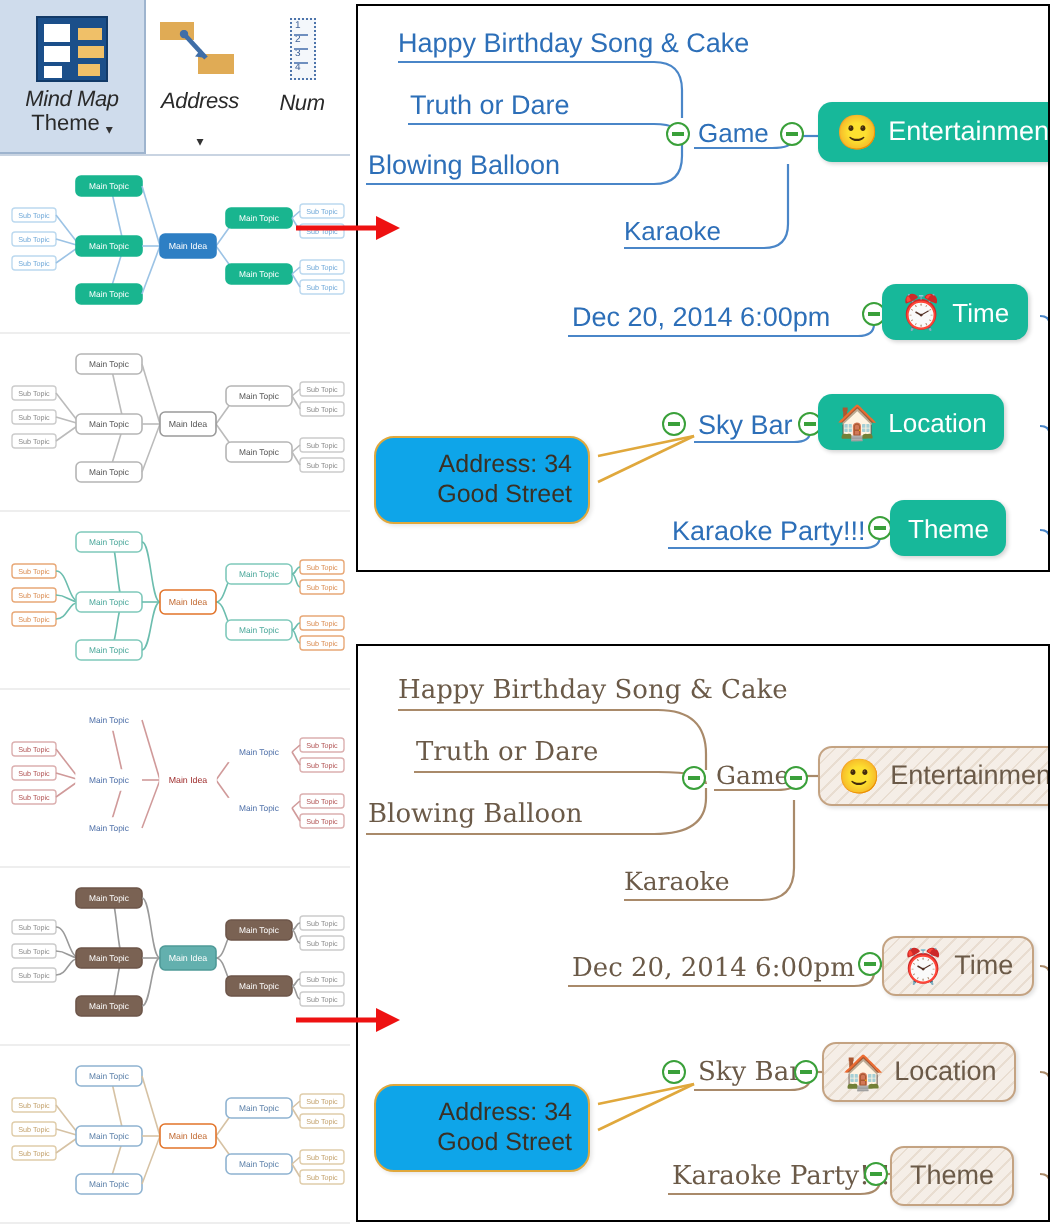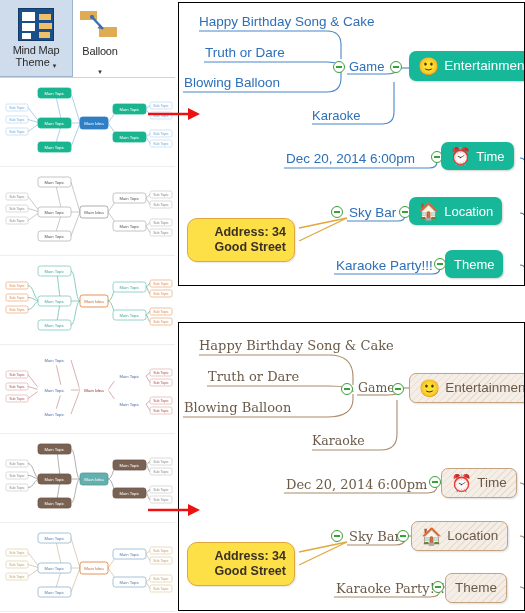--- a/index.html
+++ b/index.html
@@ -28,20 +28,21 @@
     display:flex; flex-direction:column; align-items:center;
     padding-top:5px;
   }
   #tb-mindmap{ left:0; width:73px; background:#cfdcec; border:1px solid #9eb4ce; border-top:none; border-left:none;}
   #tb-distance{ left:74px; width:52px; }
   #tb-num{ left:127px; width:48px; }
 
   .tb-label{
     font-size:11px; color:#2a2a2a; line-height:12px; text-align:center;
     letter-spacing:-0.2px;
+    font-style:italic;
   }
   .tb-label2{ font-size:11px; color:#2a2a2a; line-height:13px; }
   .tb-caret{
     font-size:7px; color:#333; line-height:6px; margin-top:1px;
   }
   .mm-lab-row{ display:flex; align-items:flex-end; gap:3px; }
 
   
   .ico-mindmap{
     width:36px;height:33px;margin:3px 0 3px 0;
@@ -139,27 +140,26 @@
     border:1.4px solid #3aa03a; background:#ffffff;
     display:flex; align-items:center; justify-content:center;
   }
   .minus::after{
     content:""; display:block; width:6px; height:1.6px; background:#3aa03a;
   }
 
   
   .callout{
     position:absolute;
-    background:#fde047; border:1.4px solid #e0a83c;
+    background:#0ea5e9; border:1.4px solid #e0a83c;
     border-radius:10px;
     font-size:12.5px; color:#3a3024;
     padding:6px 8px; line-height:15px;
     white-space:pre-line;
     box-shadow:1px 1px 2px rgba(0,0,0,0.10);
-    font-weight:bold;
   }
 
   
   .arrow-svg{ position:absolute; }
 </style>
 </head>
 <body>
 
 <div id="left-col">
 
@@ -184,24 +184,36 @@
     <div class="tb-item" id="tb-distance">
       <div class="ico-distance">
         <span class="db d1"></span>
         <span class="db d2"></span>
         <svg class="darrow" viewBox="0 0 22 18">
           <path d="M3 2 L14 14" stroke="#3f6ea8" stroke-width="2.4" fill="none"></path>
           <path d="M14 14 l-5.5 -0.8 l3 -3.6 z" fill="#3f6ea8"></path>
           <circle cx="3" cy="2" r="2.1" fill="#3f6ea8"></circle>
         </svg>
       </div>
-      <div class="tb-label">Balloon</div>
+      <div class="tb-label">Address</div>
       <div class="tb-caret" style="margin-top:12px;">▾</div>
     </div>
 
+    <div class="tb-item" id="tb-num">
+      <div class="ico-num">
+        <span class="nm" style="top:1px;">1</span>
+        <span class="nm" style="top:8px;">2</span>
+        <span class="nm" style="top:15px;">3</span>
+        <span class="nm" style="top:22px;">4</span>
+        <span class="tick" style="top:7px;"></span>
+        <span class="tick" style="top:14px;"></span>
+        <span class="tick" style="top:21px;"></span>
+      </div>
+      <div class="tb-label">Num</div>
+    </div>
   </div>
 
   <div id="gallery">
       <div class="thumb">
         <svg width="175" height="89">
           <rect x="6" y="26" width="22" height="7" rx="1.5" fill="#ffffff" stroke="#bcd9ef" stroke-width="0.7"></rect>
           <text x="17" y="31.2" text-anchor="middle" font-size="3.6" font-family="&quot;Liberation Sans&quot;, sans-serif" fill="#6fa8d8">Sub Topic</text>
           <path d="M28 29.5 L40 45" stroke="#9cc3e5" stroke-width="0.8" fill="none"></path>
           <rect x="6" y="38" width="22" height="7" rx="1.5" fill="#ffffff" stroke="#bcd9ef" stroke-width="0.7"></rect>
           <text x="17" y="43.2" text-anchor="middle" font-size="3.6" font-family="&quot;Liberation Sans&quot;, sans-serif" fill="#6fa8d8">Sub Topic</text>

